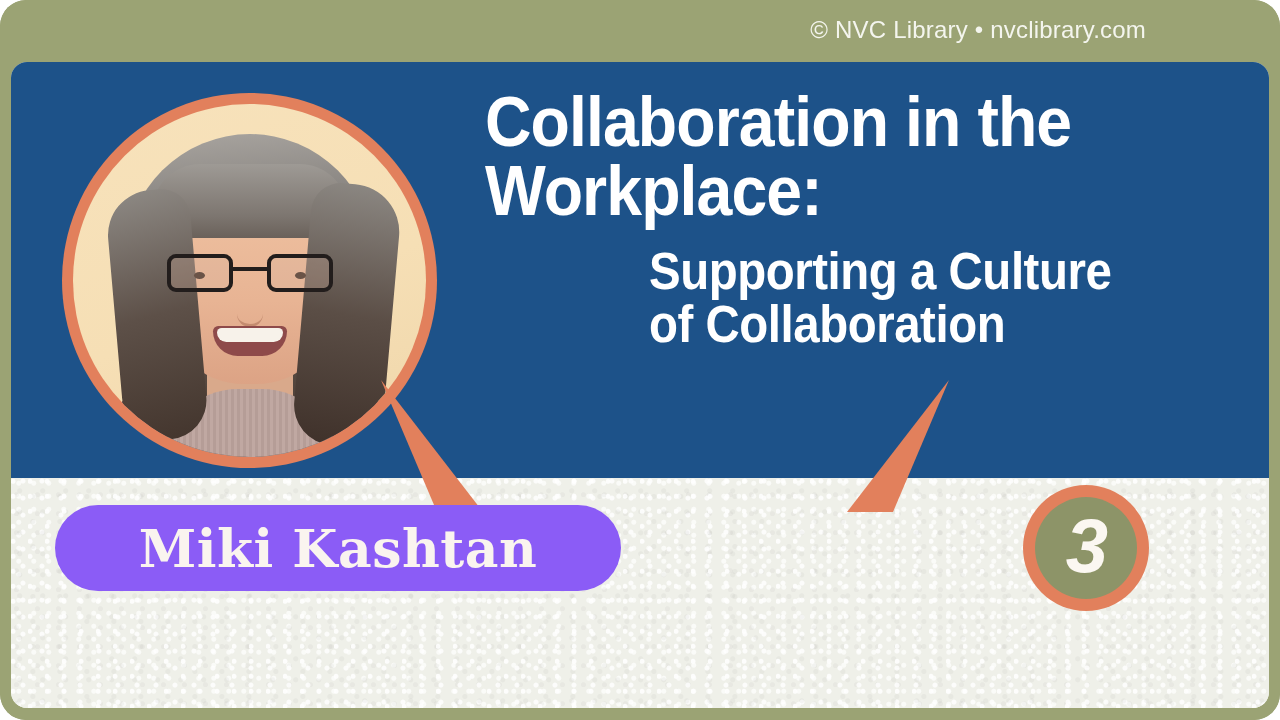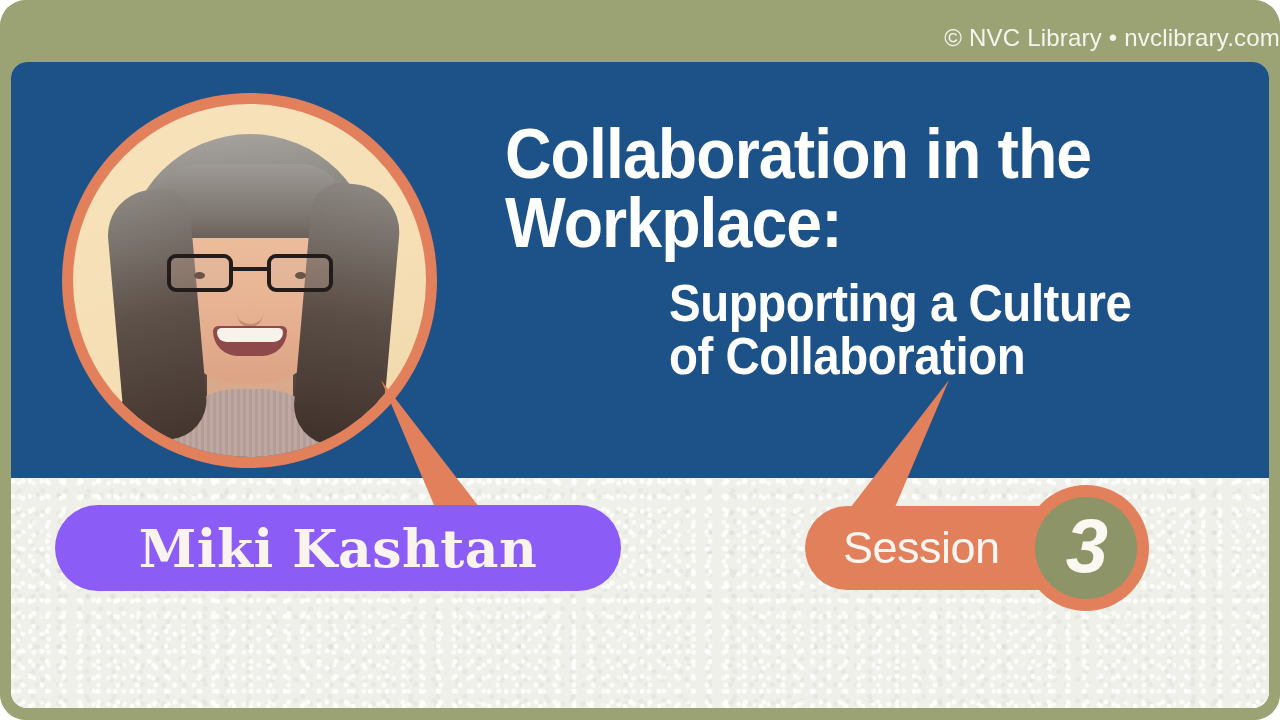--- a/index.html
+++ b/index.html
@@ -24,27 +24,28 @@
   .frame {
     position: absolute;
     inset: 0;
     background: #9ba374;
     border-radius: 26px;
   }
 
   
   .copyright-bar {
     position: absolute;
-    top: 8px;
+    top: 0;
     left: 0;
     width: 1280px;
     height: 60px;
     display: flex;
     align-items: center;
     justify-content: flex-end;
+    padding-right: 134px;
     box-sizing: border-box;
     z-index: 9;
   }
   .copyright-text {
     color: #f4f5ee;
     font-size: 24px;
     font-weight: 400;
     letter-spacing: 0.2px;
     white-space: nowrap;
   }
@@ -259,25 +260,24 @@
     top: 2px;
     width: 66px;
     height: 14px;
     background: #f7f2ea;
     border-radius: 5px 5px 10px 10px;
   }
 
   
   .title-block {
     position: absolute;
-    left: 494px;
+    left: 474px;
     top: 26px;
     width: 740px;
     z-index: 6;
-    margin-top: 32px;
   }
   .main-title {
     color: #ffffff;
     font-size: 70px;
     line-height: 0.98;
     font-weight: 700;
     letter-spacing: -1px;
     transform: scaleX(0.92);
     transform-origin: left top;
     margin: 0;
@@ -432,23 +432,20 @@
     <div class="tail" style="left:808px; top:318px;">
       <svg width="160" height="140" viewBox="0 0 160 140">
         <polygon points="130,0 28,132 74,132" fill="#e2805c"></polygon>
       </svg>
     </div>
 
     <div class="name-pill">
       <span class="name-text">Miki Kashtan</span>
     </div>
 
-    <div class="session-pill">
-      <span class="session-text">Session</span>
-    </div>
     <div class="session-badge">
       <div class="session-badge-inner">
         <span class="session-number">3</span>
       </div>
     </div>
 
   </div>
 </div>
 
 </body></html>

